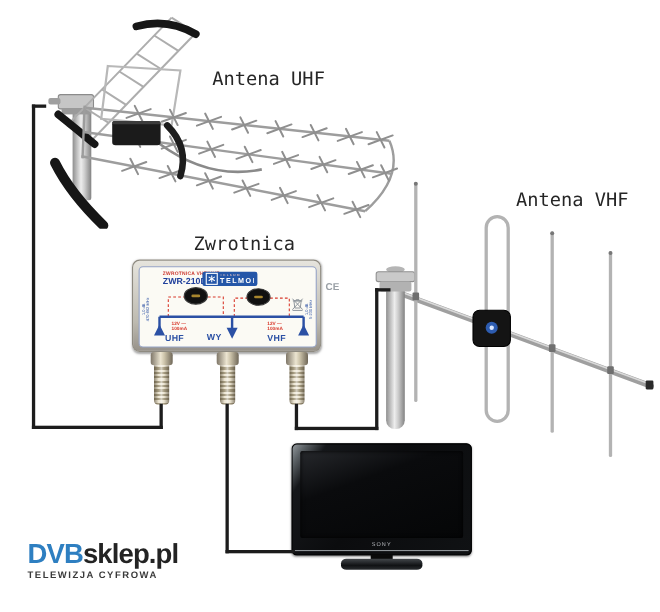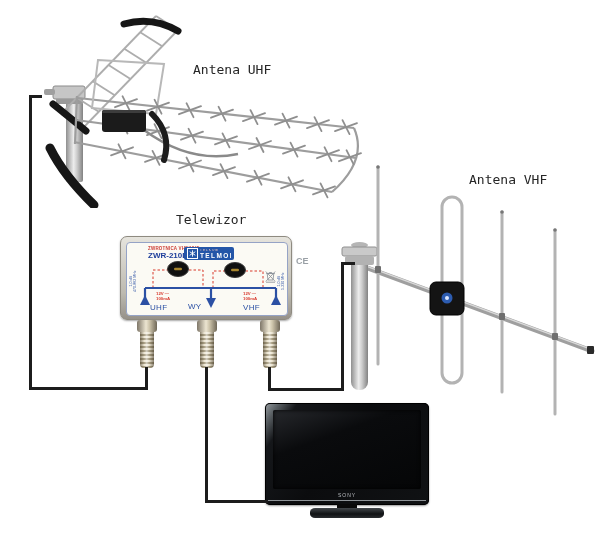--- a/index.html
+++ b/index.html
@@ -4,21 +4,21 @@
 <style>
   html,body{margin:0;padding:0;background:#fff;}
   .stage{position:relative;width:600px;height:556px;background:#fff;overflow:hidden;
          font-family:"Liberation Sans",sans-serif;}
   svg{display:block;}
 
   
   .wire{position:absolute;background:var(--line-color,#1c1c1c);}
 
   
-  .lbl{position:absolute;font-family:"DejaVu Sans Mono",monospace;font-size:13px;
+  .lbl{position:absolute;font-family:"DejaVu Sans Mono",monospace;font-size:17px;
        color:var(--label-color,#262626);white-space:nowrap;}
 
   
   .uhf{position:absolute;left:6px;top:2px;width:356px;height:206px;}
   .vhf{position:absolute;left:332px;top:142px;width:264px;height:282px;}
 
   
   .device{position:absolute;left:120px;top:236px;width:172px;height:132px;}
   .device-body{position:absolute;left:0;top:0;width:172px;height:84px;border-radius:7px;
     background:linear-gradient(180deg,#e6e4dd,#bdbab0 68%,#97928a);
@@ -40,21 +40,21 @@
           justify-content:center;flex:0 0 auto;}
   .t-txt{display:flex;flex-direction:column;overflow:hidden;}
   .t-top{font-size:3px;line-height:3px;color:#f3c9c2;letter-spacing:1.1px;}
   .t-main{font-size:6.5px;line-height:7px;font-weight:700;color:#fff;letter-spacing:1.4px;}
   .d-ce{position:absolute;left:137px;top:13px;font-size:9px;font-weight:600;color:#9aa0a6;margin-left:32px;}
   .d-weee{position:absolute;left:138px;top:27px;width:11px;height:14px;}
   .d-power{position:absolute;display:flex;flex-direction:column;font-size:4.3px;line-height:5px;
            font-weight:700;color:var(--device-red,#d8382b);white-space:nowrap;}
   .d-power-l{left:29px;top:48px;}
   .d-power-r{left:116px;top:48px;}
-  .d-port{position:absolute;font-size:8px;line-height:9px;font-weight:400;
+  .d-port{position:absolute;font-size:8px;line-height:9px;font-weight:700;
           color:var(--device-blue,#2b50a4);letter-spacing:.3px;}
   .d-port-uhf{left:23px;top:60px;}
   .d-port-wy{left:61px;top:59px;}
   .d-port-vhf{left:116px;top:60px;}
   .d-spec{position:absolute;width:36px;display:flex;flex-direction:column;text-align:center;
           font-size:3.6px;line-height:4.2px;color:var(--device-blue,#2b50a4);white-space:nowrap;}
   .d-spec-l{left:-12px;top:34px;transform:rotate(-90deg);}
   .d-spec-r{left:136px;top:34px;transform:rotate(-90deg);}
 
   .connector{position:absolute;top:84px;width:20px;height:48px;}
@@ -314,17 +314,23 @@
   <div class="wire" style="left:29px;top:387px;width:119px;height:3px;"></div>
   <div class="wire" style="left:145px;top:367px;width:3px;height:23px;"></div>
   <div class="wire" style="left:205px;top:367px;width:3px;height:136px;"></div>
   <div class="wire" style="left:205px;top:500px;width:63px;height:3px;"></div>
   <div class="wire" style="left:268px;top:367px;width:3px;height:24px;"></div>
   <div class="wire" style="left:268px;top:388px;width:76px;height:3px;"></div>
   <div class="wire" style="left:341px;top:262px;width:3px;height:129px;"></div>
   <div class="wire" style="left:341px;top:262px;width:14px;height:3px;"></div>
 
   <div class="lbl" style="left:193px;top:62px;">Antena UHF</div>
-  <div class="lbl" style="left:176px;top:212px;">Telewizor</div>
+  <div class="lbl" style="left:176px;top:212px;">Zwrotnica</div>
   <div class="lbl" style="left:469px;top:172px;">Antena VHF</div>
 
+  <div class="brandlogo">
+    <div class="logo-row">
+      <span class="logo-dvb">DVB</span><span class="logo-sklep">sklep.pl</span>
+    </div>
+    <div class="logo-sub">TELEWIZJA CYFROWA</div>
+  </div>
 
 </div>
 
 </body></html>

